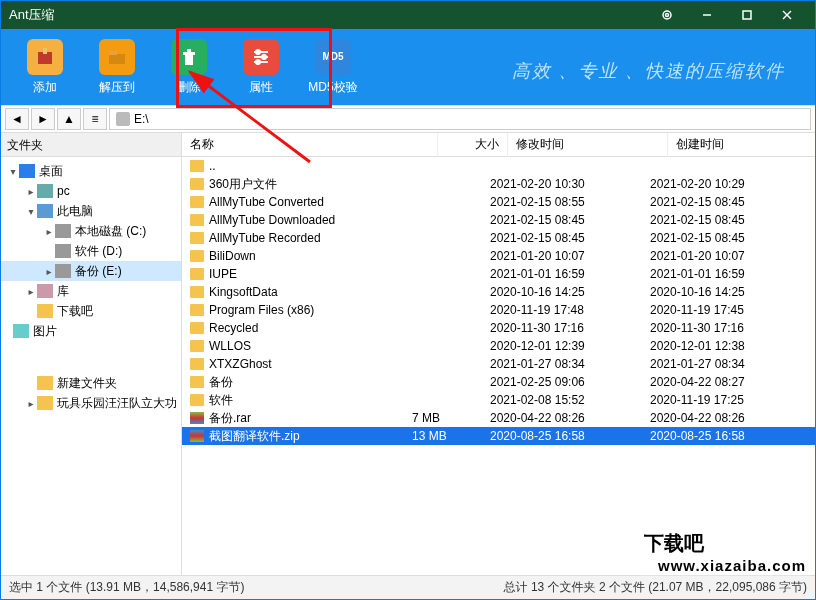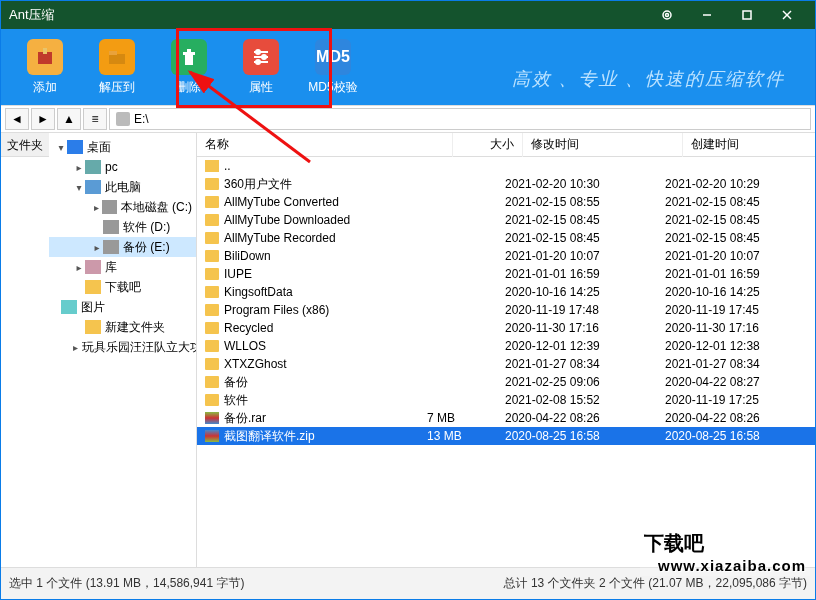--- a/index.html
+++ b/index.html
@@ -9,30 +9,30 @@
 .titlebar .title { flex: 1; font-size: 13px; }
 .titlebar .winbtn { width: 40px; height: 28px; display: flex; align-items: center; justify-content: center; cursor: default; }
 .titlebar .winbtn svg { stroke: #fff; stroke-width: 1.5; fill: none; }
 .toolbar { height: 76px; background: linear-gradient(#1a8fee,#1a8fee); display: flex; align-items: center; padding: 0 8px; position: relative; }
 .tbtn { width: 72px; height: 72px; display: flex; flex-direction: column; align-items: center; justify-content: center; color: #fff; font-size: 12px; cursor: default; }
 .tbtn .icon { width: 36px; height: 36px; border-radius: 6px; display: flex; align-items: center; justify-content: center; margin-bottom: 4px; }
 .icon-add { background: #f5b041; }
 .icon-extract { background: #f39c12; }
 .icon-delete { background: #27ae60; }
 .icon-props { background: #e74c3c; }
-.icon-md5 { background: #2e86de; color:#fff; font-weight:bold; font-size:16px; }
-.slogan { position: absolute; right: 30px; top: 38px; color: #bde3ff; font-size: 18px; font-style: italic; font-family: "KaiTi", serif; letter-spacing:2px; }
+.icon-md5 { background: #2e86de; color:#fff; font-weight:bold; font-size:10px; }
+.slogan { position: absolute; right: 30px; top: 30px; color: #bde3ff; font-size: 18px; font-style: italic; font-family: "KaiTi", serif; letter-spacing:2px; }
 .highlight-box { position:absolute; border:3px solid #e11; left:176px; top:28px; width:156px; height:80px; pointer-events:none; z-index:10;}
 .arrow { position:absolute; left:170px; top:62px; z-index:11; pointer-events:none;}
 .addrbar { height: 28px; background: #fff; border-top: 1px solid #ddd; border-bottom: 1px solid #ddd; display: flex; align-items: center; padding: 2px 4px; gap: 2px; }
 .addrbtn { width: 24px; height: 22px; border: 1px solid #ccc; background: #f7f7f7; display: flex; align-items: center; justify-content: center; cursor: default; }
 .addrbar .path { flex: 1; height: 22px; border: 1px solid #ccc; display: flex; align-items: center; padding: 0 6px; font-size: 12px; }
 .addrbar .path .diskicon { width:14px; height:14px; background:#bbb; margin-right:4px; border-radius:2px;}
 .body { flex: 1; display: flex; overflow: hidden; }
-.sidebar { width: 196px; border-right: 1px solid #ddd; display: flex; flex-direction: row; }
+.sidebar { width: 196px; border-right: 1px solid #ddd; display: flex; flex-direction: column; }
 .sidebar-header { height: 24px; background: #f0f0f0; border-bottom: 1px solid #ddd; padding: 4px 6px; font-size: 12px; }
 .tree { flex: 1; overflow: auto; padding: 4px 0; font-size: 12px; }
 .tree-item { display: flex; align-items: center; height: 20px; padding-right: 4px; white-space: nowrap; }
 .tree-item .expander { width: 12px; text-align: center; color: #555; font-size:10px; }
 .tree-item .ticon { width: 16px; height: 14px; margin-right: 4px; display:inline-block; }
 .tree-item.selected { background: #cde8ff; }
 .filepane { flex: 1; display: flex; flex-direction: column; }
 .colheaders { height: 24px; background: #fff; border-bottom: 1px solid #ddd; display: flex; align-items: center; font-size: 12px; }
 .colheaders div { padding: 4px 8px; border-right: 1px solid #eee; }
 .col-name { width: 256px; }
@@ -44,21 +44,21 @@
 .row { display: flex; align-items: center; height: 18px; }
 .row.selected { background: #1a73e8; color: #fff; }
 .row .c-name { width: 230px; padding-left: 8px; display: flex; align-items: center; white-space:nowrap; overflow:hidden; }
 .row .c-size { width: 70px; text-align: left; padding-right: 8px; }
 .row .c-mtime { width: 160px; padding-left: 8px; }
 .row .c-ctime { width: 160px; padding-left: 8px; }
 .ficon { width: 14px; height: 12px; margin-right: 5px; display:inline-block; }
 .ficon.folder { background: #f5c44e; border-radius:1px; }
 .ficon.rar { background: linear-gradient(#8b4,#c33,#48c); }
 .ficon.zip { background: linear-gradient(#48c,#c33,#8b4); }
-.statusbar { height: 32px; background: #f3f3f3; border-top: 1px solid #ddd; display: flex; align-items: center; font-size: 12px; padding: 0 8px; color:#333;}
+.statusbar { height: 24px; background: #f3f3f3; border-top: 1px solid #ddd; display: flex; align-items: center; font-size: 12px; padding: 0 8px; color:#333;}
 .statusbar .left { flex: 1; }
 .watermark { position:absolute; right:6px; bottom:24px; color:#000; font-size:20px; font-weight:bold; text-shadow:1px 1px 0 #fff,-1px -1px 0 #fff; background:rgba(255,255,255,.2); padding:2px 4px;}
 .watermark .sub { font-size:15px; display:block; letter-spacing:1px;margin-left:14px;}
 .ticon.desktop{background:#2b7de9;}
 .ticon.pc{background:#6aa;}
 .ticon.thispc{background:#5a9bd5;}
 .ticon.disk{background:#999;}
 .ticon.lib{background:#c9a;}
 .ticon.dl{background:#f5c44e;}
 .ticon.pic{background:#6cc;}
@@ -199,21 +199,21 @@
           <div class="tree-item" style="padding-left: 24px;">
             <span class="expander"></span>
             <span class="ticon dl"></span>
             <span>下载吧</span>
           </div>
           <div class="tree-item" style="">
             <span class="expander"></span>
             <span class="ticon pic"></span>
             <span>图片</span>
           </div>
-          <div class="tree-item" style="padding-left: 24px;">
+          <div class="tree-item" style="padding-left: 24px; margin-top: 32px;">
             <span class="expander"></span>
             <span class="ticon fold"></span>
             <span>新建文件夹</span>
           </div>
           <div class="tree-item" style="padding-left: 24px;">
             <span class="expander">▸</span>
             <span class="ticon fold"></span>
             <span>玩具乐园汪汪队立大功</span>
           </div>
         </div>

